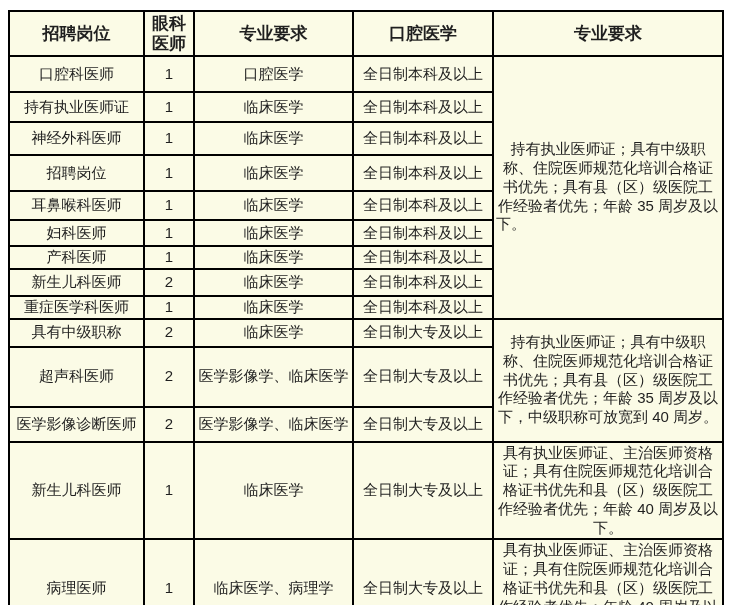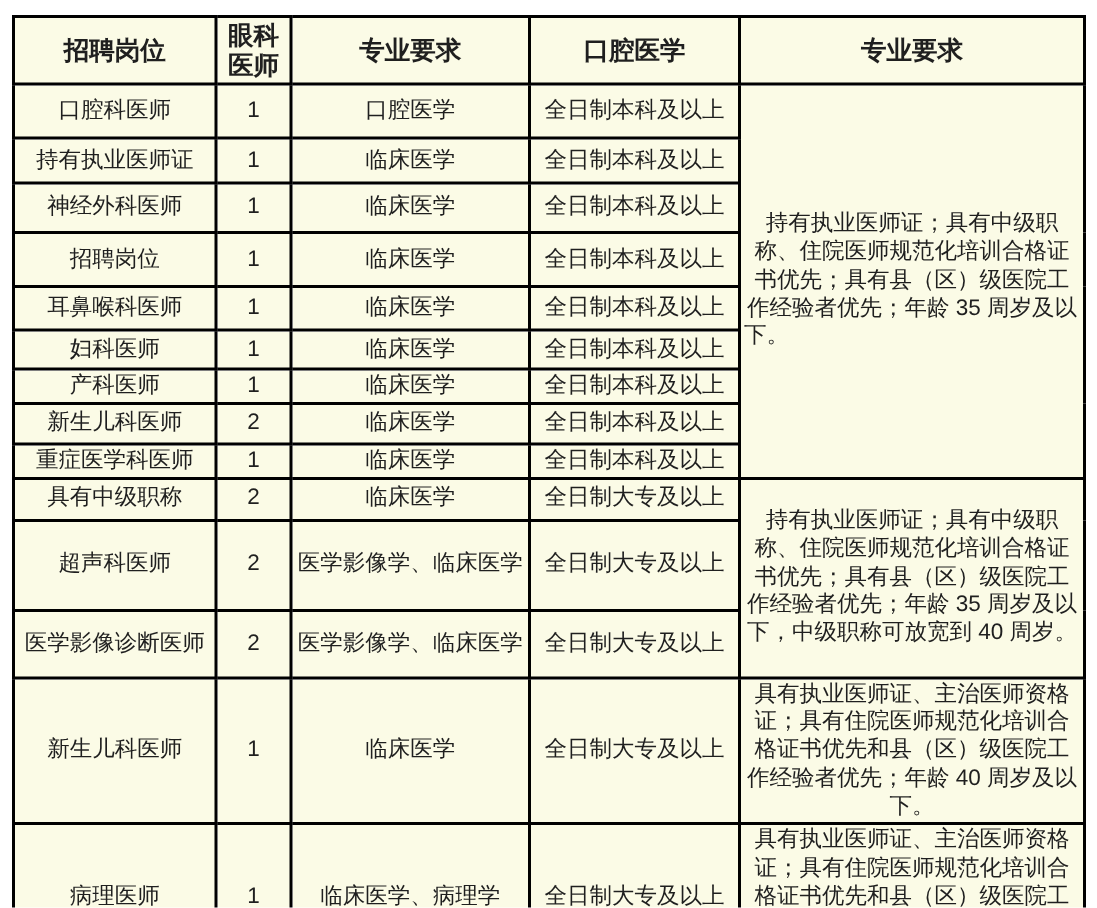--- a/index.html
+++ b/index.html
@@ -136,21 +136,21 @@
       <td>临床医学</td>
       <td>全日制大专及以上</td>
       <td class="other-req center-last" rowspan="3">持有执业医师证；具有中级职称、住院医师规范化培训合格证书优先；具有县（区）级医院工作经验者优先；年龄 35 周岁及以下，中级职称可放宽到 40 周岁。</td>
     </tr>
     <tr style="height:60px">
       <td>超声科医师</td>
       <td>2</td>
       <td>医学影像学、临床医学</td>
       <td>全日制大专及以上</td>
     </tr>
-    <tr style="height:45px">
+    <tr style="height:35px">
       <td>医学影像诊断医师</td>
       <td>2</td>
       <td>医学影像学、临床医学</td>
       <td>全日制大专及以上</td>
     </tr>
     <tr style="height:85px">
       <td>新生儿科医师</td>
       <td>1</td>
       <td>临床医学</td>
       <td>全日制大专及以上</td>

